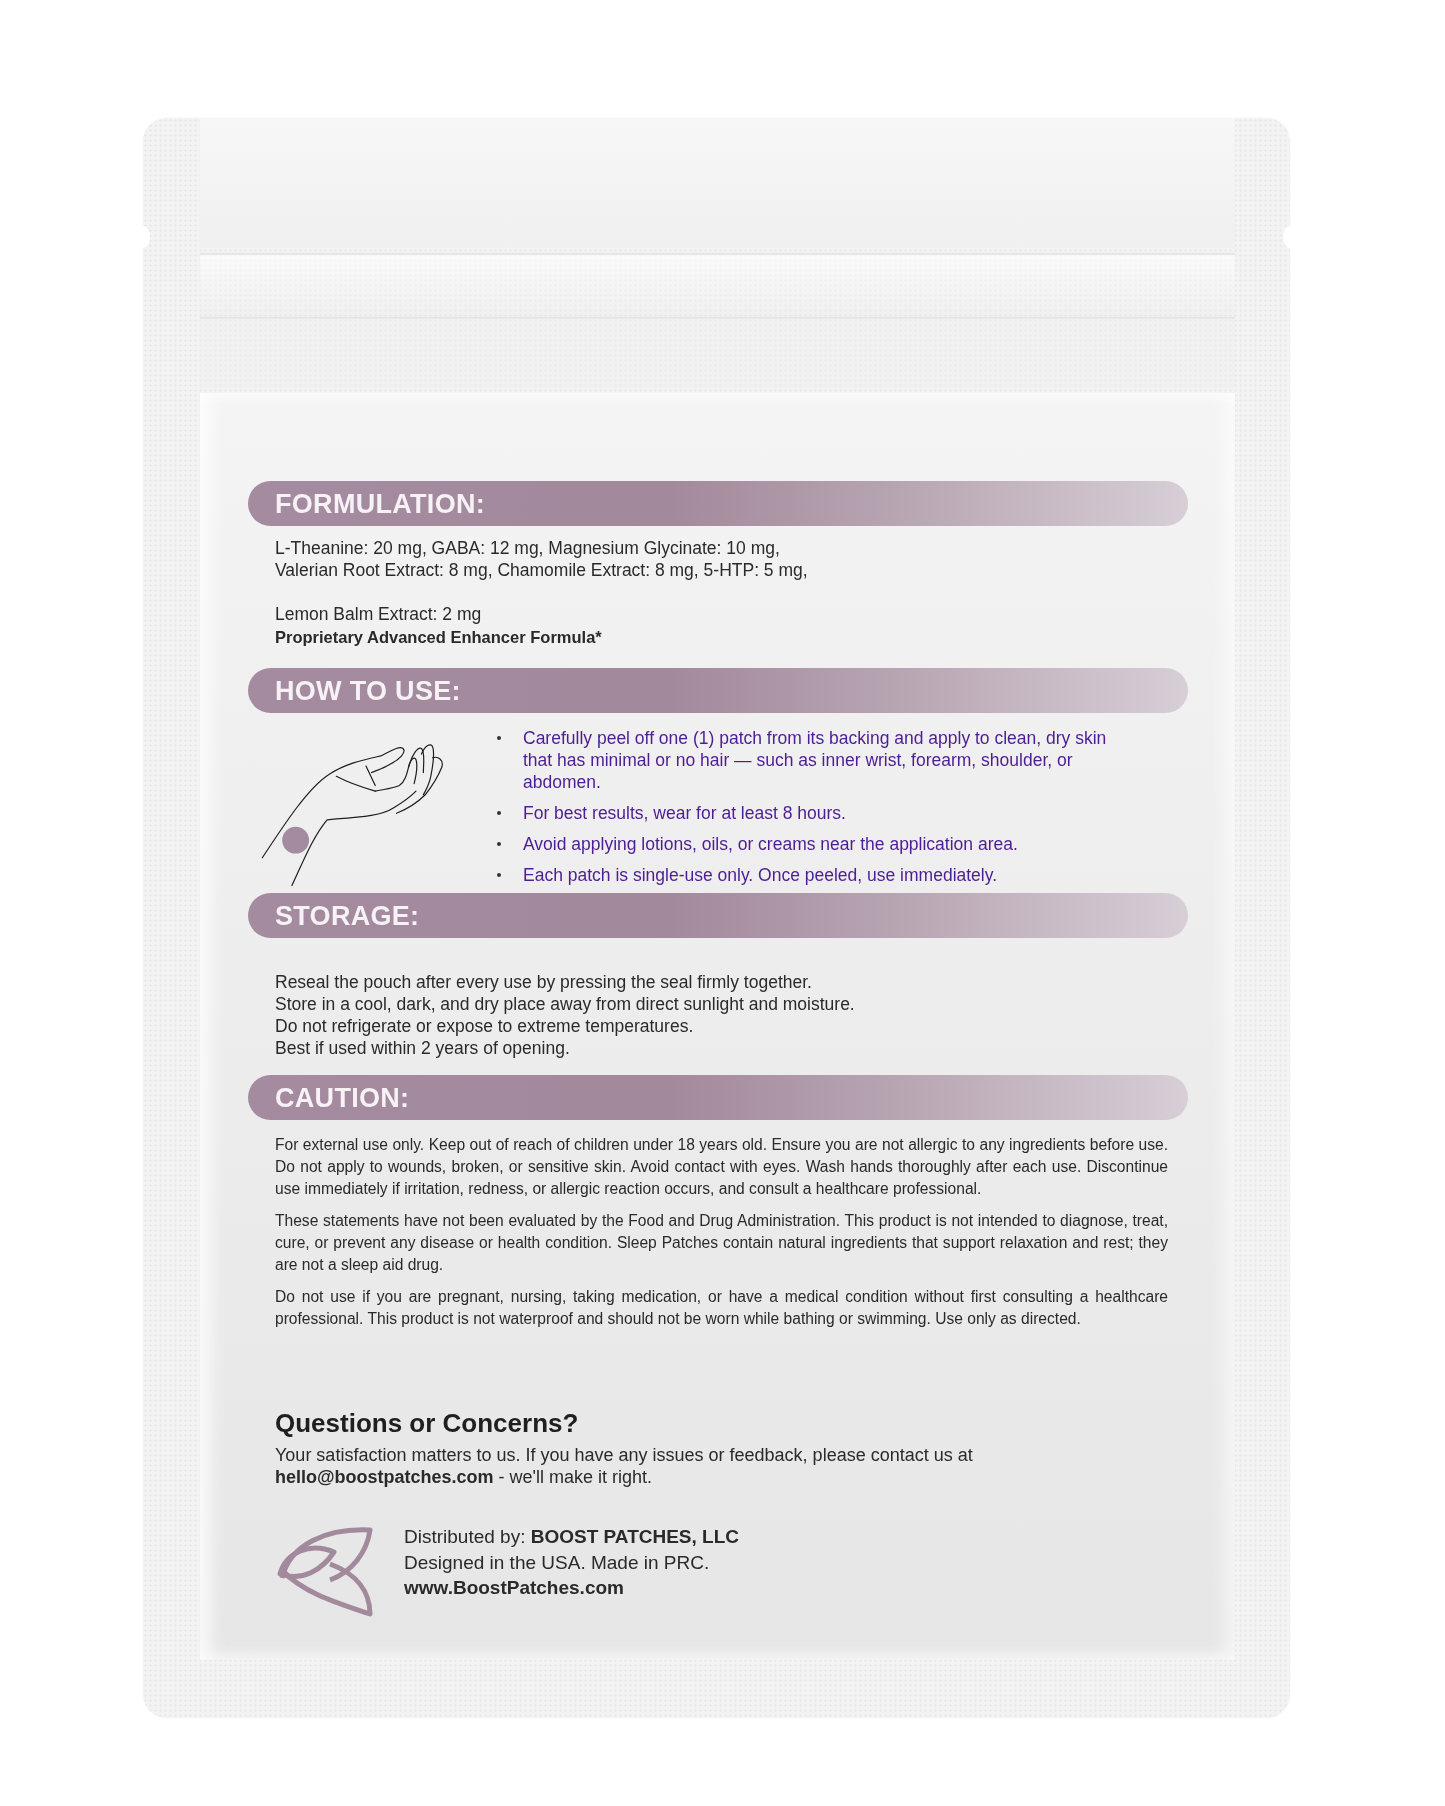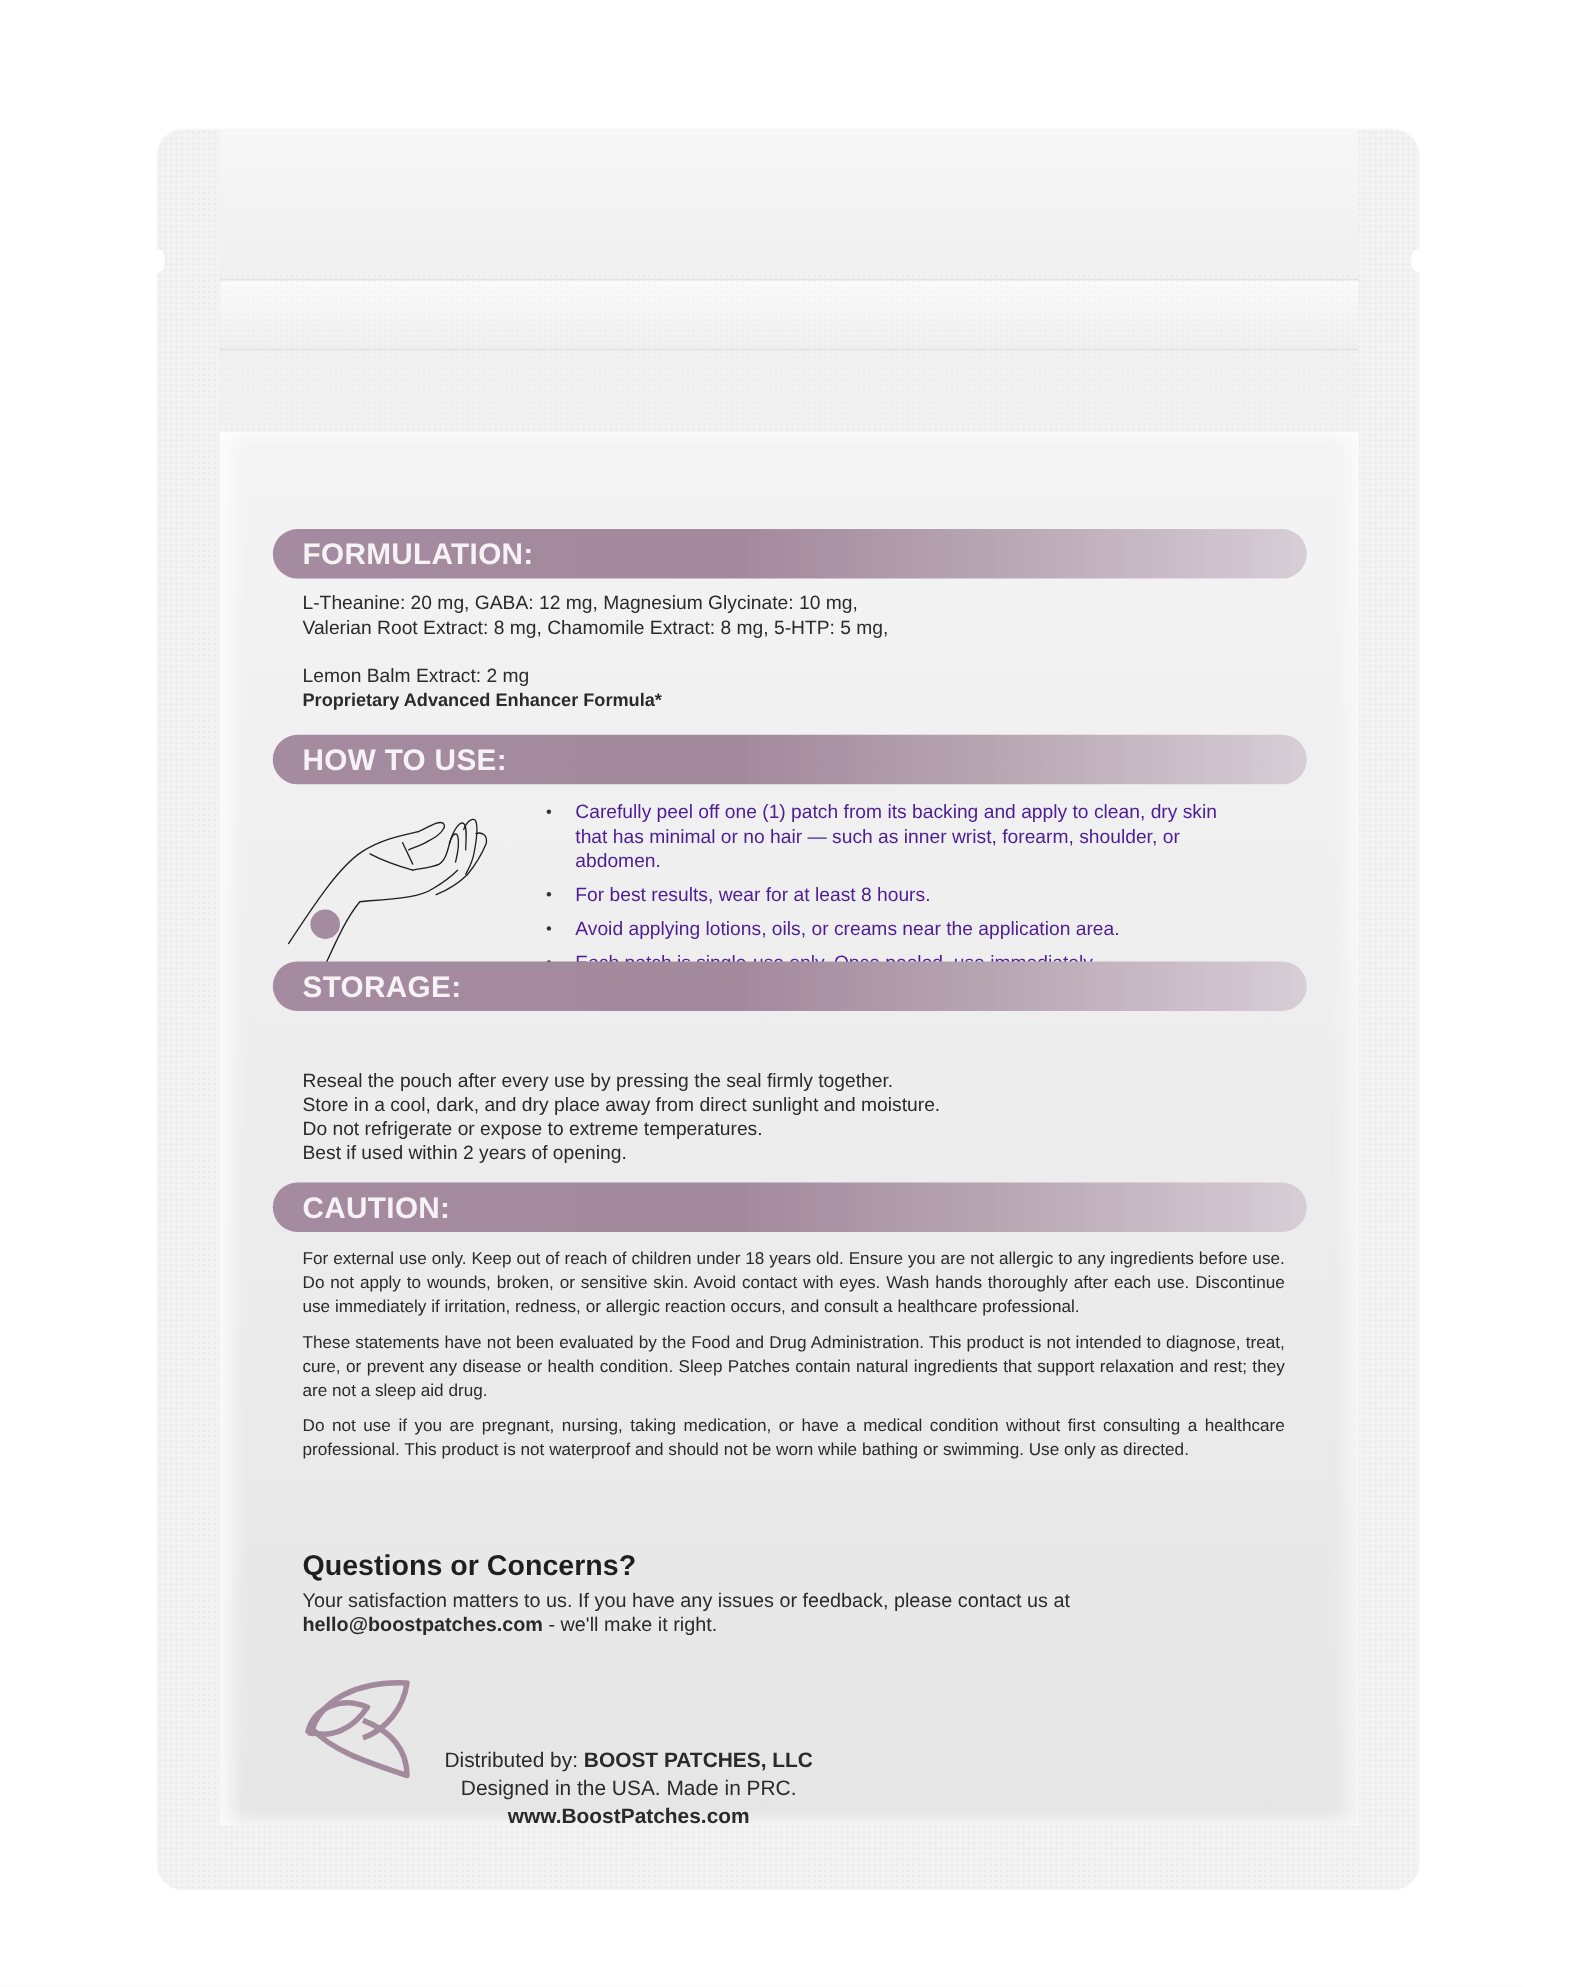--- a/index.html
+++ b/index.html
@@ -57,21 +57,21 @@
   .bullet .dot {
     position: absolute; left: 0; top: 9px; width: 4px; height: 4px; border-radius: 50%; background: #333;
   }
   .caution {
     position: absolute; left: 275px; width: 893px; font-size: 15.6px; line-height: 22px; color: #2a2a2a;
     text-align: justify;
   }
   .caution p { margin: 0 0 10px 0; }
   .q-title { position: absolute; left: 275px; top: 1408px; font-size: 26px; font-weight: bold; color: #1f1f1f; }
   .q-text { position: absolute; left: 275px; top: 1444px; font-size: 18px; line-height: 22px; color: #2a2a2a; white-space: nowrap; }
-  .dist { position: absolute; left: 404px; top: 1588px; font-size: 19px; line-height: 25.5px; color: #2a2a2a; white-space: nowrap; text-align: center; }
+  .dist { position: absolute; left: 404px; top: 1524px; font-size: 19px; line-height: 25.5px; color: #2a2a2a; white-space: nowrap; }
   .logo { position: absolute; left: 272px; top: 1522px; width: 104px; height: 100px; }
   .hand { position: absolute; left: 252px; top: 730px; width: 215px; height: 162px; }
 </style>
 </head>
 <body>
 
 <div class="pouch">
   <div class="notch left"></div>
   <div class="notch right"></div>
   <div class="top-panel"></div>
@@ -118,21 +118,21 @@
   <div class="bullet">
     <span class="dot"></span>
     <span>Avoid applying lotions, oils, or creams near the application area.</span>
   </div>
   <div class="bullet">
     <span class="dot"></span>
     <span>Each patch is single-use only. Once peeled, use immediately.</span>
   </div>
 </div>
 
-<div class="banner" style="top:874px;text-align:center;">
+<div class="banner" style="top:893px;text-align:center;">
   <span class="banner-title">STORAGE:</span>
 </div>
 <div class="text" style="top:971px;">Reseal the pouch after every use by pressing the seal firmly together.</div>
 <div class="text" style="top:993px;">Store in a cool, dark, and dry place away from direct sunlight and moisture.</div>
 <div class="text" style="top:1015px;">Do not refrigerate or expose to extreme temperatures.</div>
 <div class="text" style="top:1037px;">Best if used within 2 years of opening.</div>
 
 <div class="banner" style="top:1075px;">
   <span class="banner-title">CAUTION:</span>
 </div>

